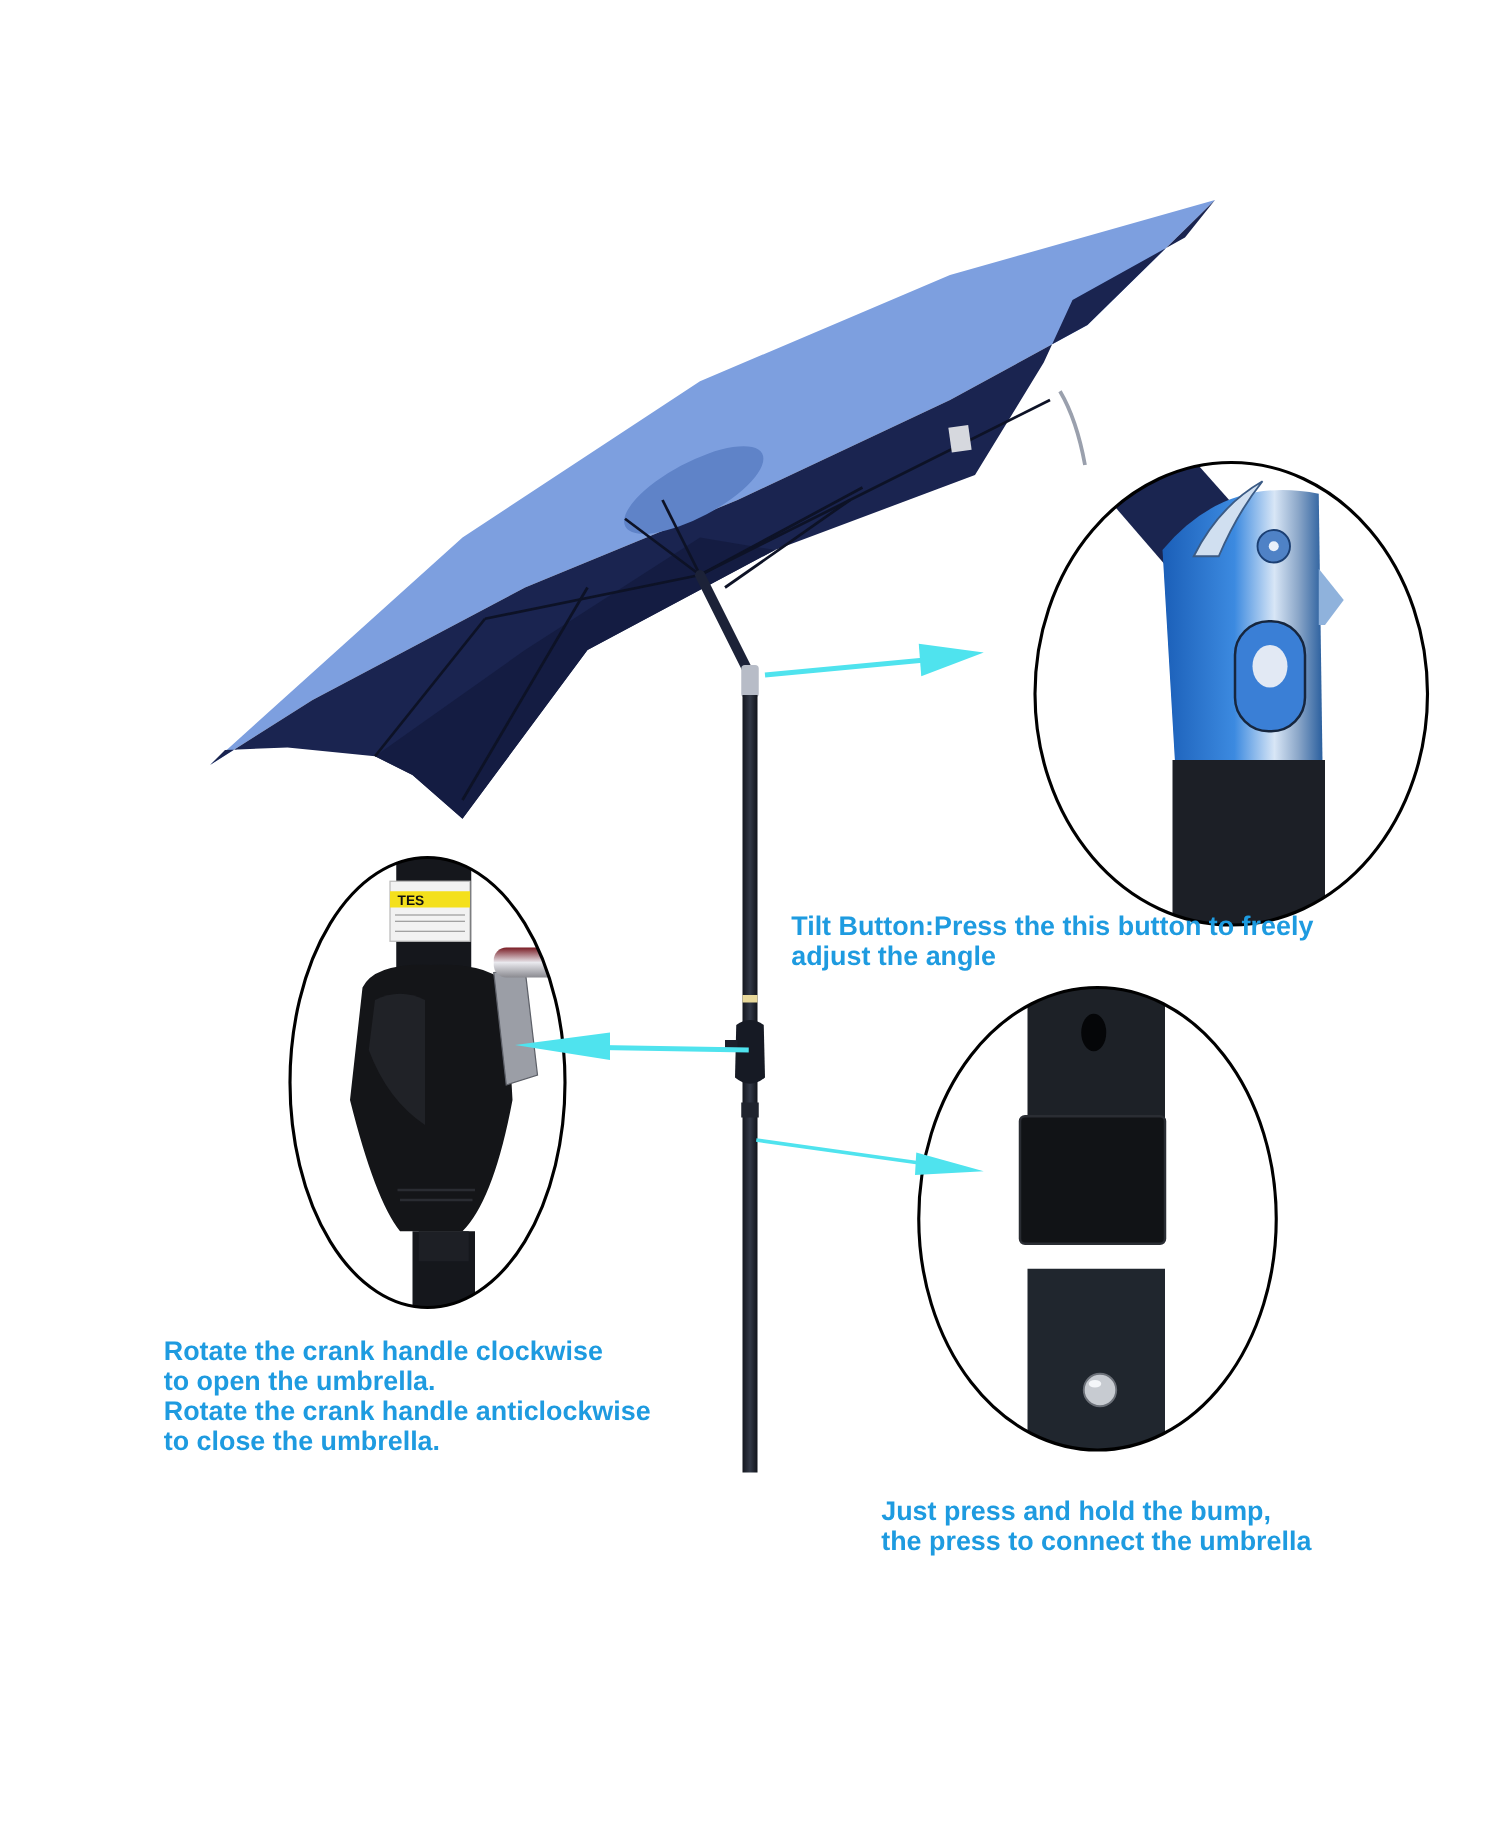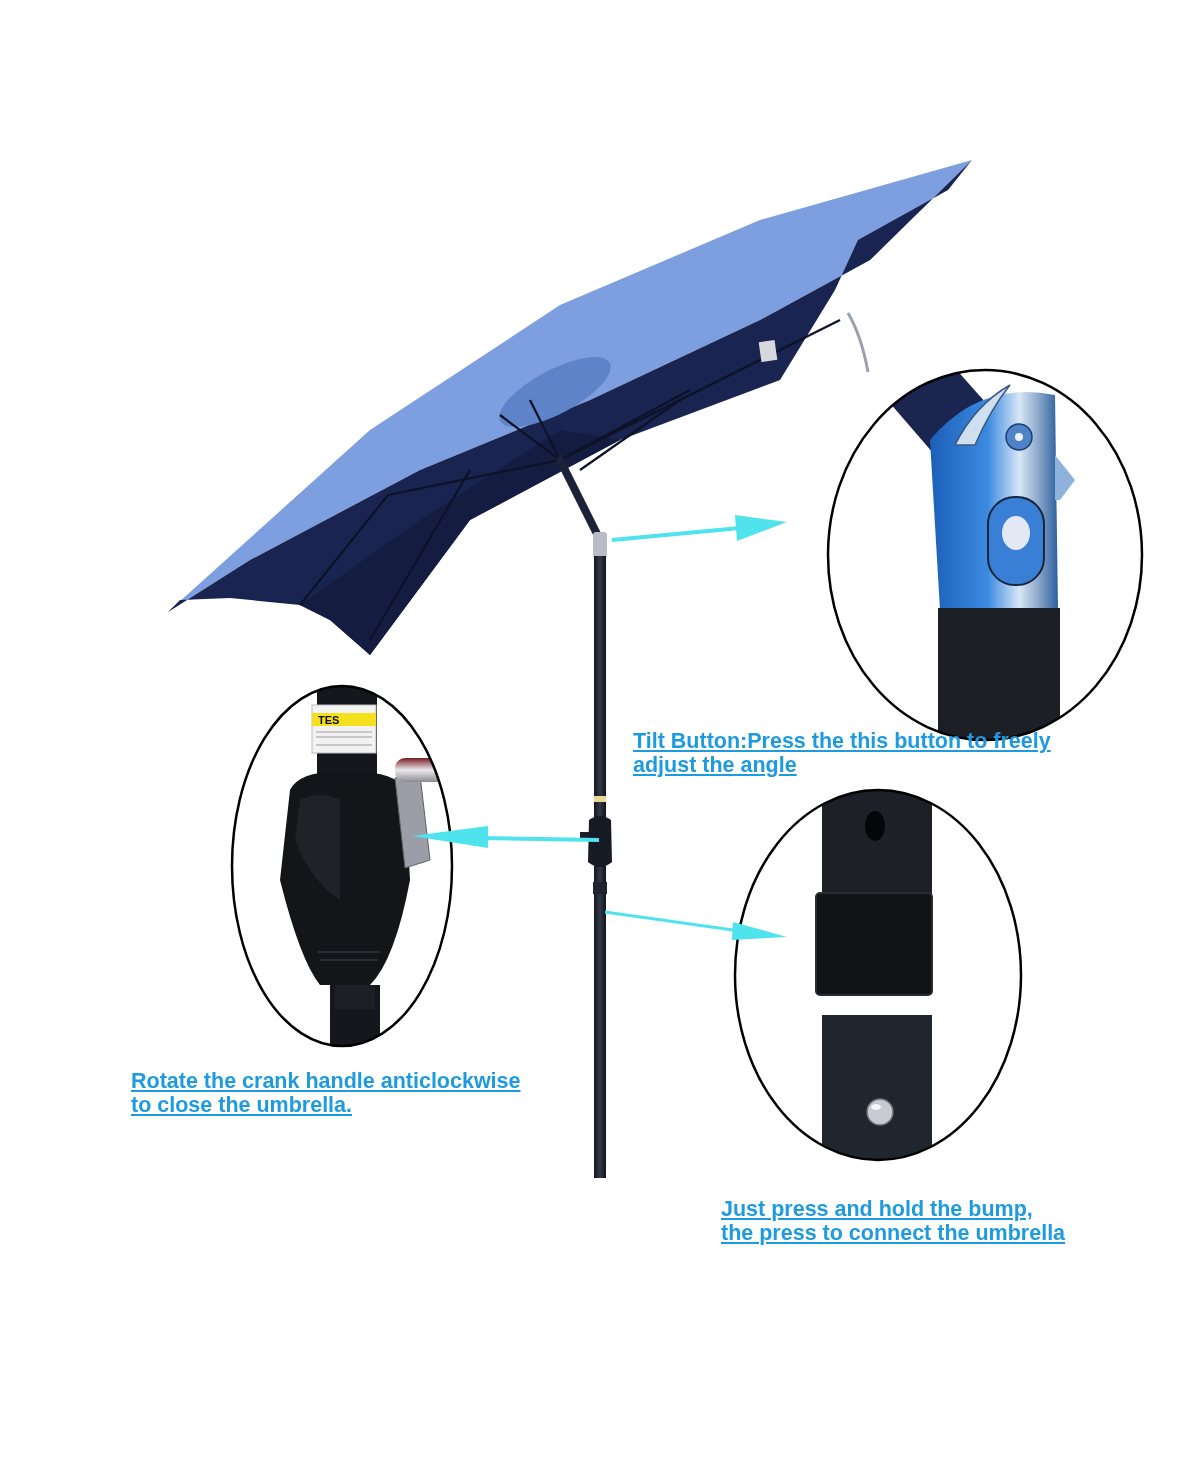--- a/index.html
+++ b/index.html
@@ -1,24 +1,24 @@
 <!DOCTYPE html>
 <html><head>
 <meta charset="utf-8">
 <style>
   html, body { margin: 0; padding: 0; background: #ffffff; }
   body { width: 1200px; height: 1466px; position: relative; overflow: hidden;
          font-family: "Liberation Sans", sans-serif; }
   .stage { position: absolute; left: 0; top: 0; width: 1200px; height: 1152px; }
   .caption { position: absolute; color: #1e9be0; font-weight: bold; font-size: 21.5px;
-             line-height: 24px; font-family: "Liberation Sans", sans-serif; white-space: nowrap; text-decoration: underline; }
+             line-height: 24px; font-family: "Liberation Sans", sans-serif; white-space: nowrap; }
   .caption span { display: block; }
   #cap-tilt { left: 633px; top: 729px; }
   #cap-crank { left: 131px; top: 1069px; }
-  #cap-bump { left: 721px; top: 1197px; }
+  #cap-bump { left: 705px; top: 1197px; }
   svg { position: absolute; left: 0; top: 0; }
 </style>
 </head>
 <body>
 
 <div class="stage">
 <svg width="1200" height="1466" viewBox="0 0 1200 1466" xmlns="http://www.w3.org/2000/svg">
   <defs>
     <linearGradient id="chrome" x1="0" x2="1" y1="0" y2="0">
       <stop offset="0" stop-color="#1b5fb8"></stop>
@@ -167,20 +167,22 @@
   </g>
 </svg>
 </div>
 
 <div class="caption" id="cap-tilt">
   <span>Tilt Button:Press the this button to freely</span>
   <span>adjust the angle</span>
 </div>
 
 <div class="caption" id="cap-crank">
+  <span>Rotate the crank handle clockwise</span>
+  <span>to open the umbrella.</span>
   <span>Rotate the crank handle anticlockwise</span>
   <span>to close the umbrella.</span>
 </div>
 
 <div class="caption" id="cap-bump">
   <span>Just press and hold the bump,</span>
   <span>the press to connect the umbrella</span>
 </div>
 
 </body></html>

